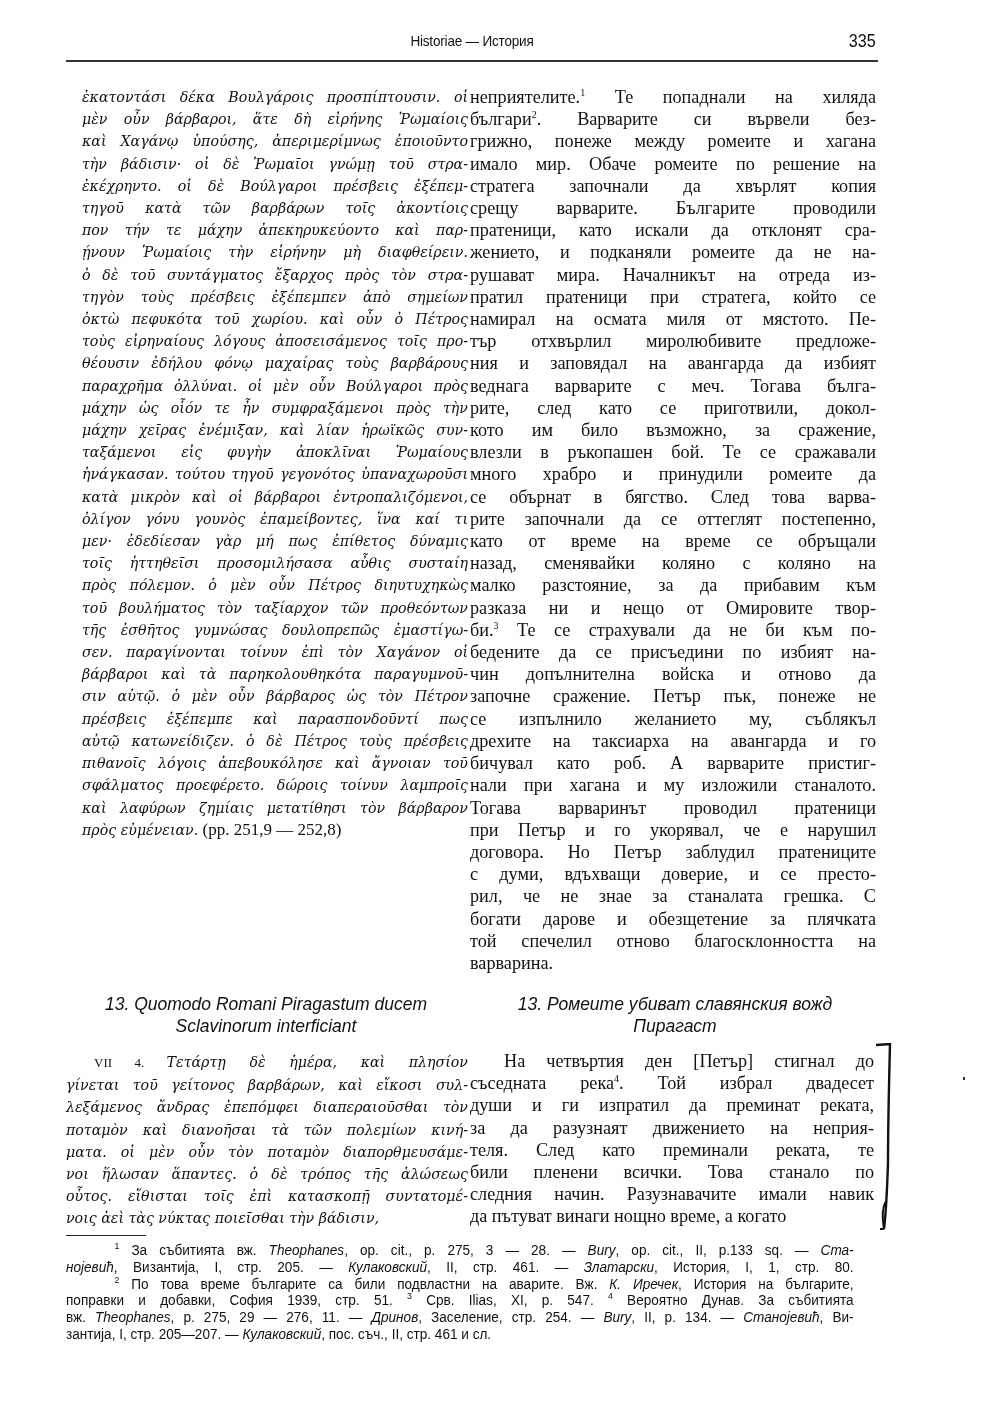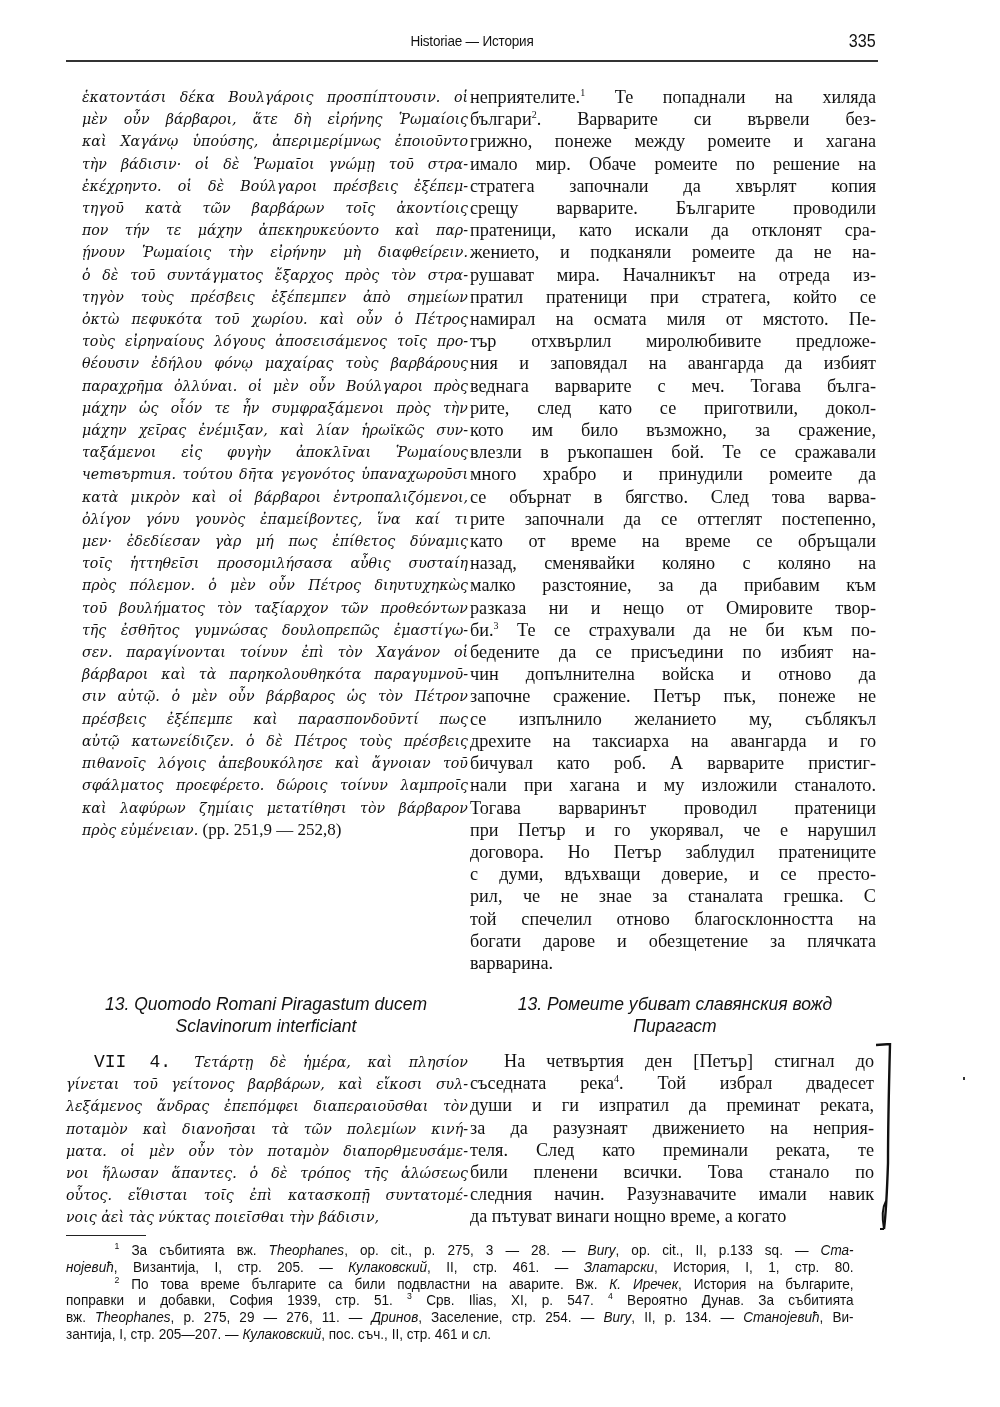--- a/index.html
+++ b/index.html
@@ -22,21 +22,21 @@
   .line.last { text-align-last: left; }
 
   sup { font-size: 10px; line-height: 0; vertical-align: 7px; }
 
   .section-heading { position: absolute; font-family: Liberation Sans, sans-serif; font-style: italic; font-size: 17.5px; line-height: 22px; text-align: center; }
   .heading-left { left: 66px; top: 993px; width: 400px; }
   .heading-right { left: 470px; top: 993px; width: 410px; }
 
   .col-left-bottom { left: 66px; top: 1051px; width: 402px; }
   .col-right-bottom { left: 470px; top: 1050px; width: 404px; }
-  .vii { font-style: normal; font-family: Liberation Mono, monospace; font-size: 18px; }
+  .vii { font-style: normal; font-family: Liberation Serif, serif; font-size: 13px; }
 
   .bracket { position: absolute; left: 876px; top: 1043px; width: 18px; height: 188px; }
   .stray-dot { position: absolute; left: 963px; top: 1077px; width: 2px; height: 3px; background: #333; }
 
   .footnote-rule { position: absolute; left: 66px; top: 1235px; width: 80px; border-top: 1px solid #222; }
   .footnotes { position: absolute; left: 66px; top: 1242px; width: 812px; font-family: "Liberation Sans", sans-serif; font-size: 14px; line-height: 16.8px; transform: scaleX(0.97); transform-origin: left; }
   .footnotes .fn-line { display: block; white-space: nowrap; text-align: justify; text-align-last: justify; }
   .footnotes .fn-line.last { text-align-last: left; }
   .footnotes i { font-style: italic; }
   .footnotes sup { font-size: 9px; vertical-align: 6px; }
@@ -61,21 +61,21 @@
     <span class="line">ῄνουν Ῥωμαίοις τὴν εἰρήνην μὴ διαφθείρειν.</span>
     <span class="line">ὁ δὲ τοῦ συντάγματος ἔξαρχος πρὸς τὸν στρα-</span>
     <span class="line">τηγὸν τοὺς πρέσβεις ἐξέπεμπεν ἀπὸ σημείων</span>
     <span class="line">ὀκτὼ πεφυκότα τοῦ χωρίου. καὶ οὖν ὁ Πέτρος</span>
     <span class="line">τοὺς εἰρηναίους λόγους ἀποσεισάμενος τοῖς προ-</span>
     <span class="line">θέουσιν ἐδήλου φόνῳ μαχαίρας τοὺς βαρβάρους</span>
     <span class="line">παραχρῆμα ὀλλύναι. οἱ μὲν οὖν Βούλγαροι πρὸς</span>
     <span class="line">μάχην ὡς οἷόν τε ἦν συμφραξάμενοι πρὸς τὴν</span>
     <span class="line">μάχην χεῖρας ἐνέμιξαν, καὶ λίαν ἡρωϊκῶς συν-</span>
     <span class="line">ταξάμενοι εἰς φυγὴν ἀποκλῖναι Ῥωμαίους</span>
-    <span class="line">четвъртия. τούτου δῆτα γεγονότος ὑπαναχωροῦσι</span>
+    <span class="line">ἠνάγκασαν. τούτου τηγοῦ γεγονότος ὑπαναχωροῦσι</span>
     <span class="line">κατὰ μικρὸν καὶ οἱ βάρβαροι ἐντροπαλιζόμενοι,</span>
     <span class="line">ὀλίγον γόνυ γουνὸς ἐπαμείβοντες, ἵνα καί τι</span>
     <span class="line">μεν· ἐδεδίεσαν γὰρ μή πως ἐπίθετος δύναμις</span>
     <span class="line">τοῖς ἡττηθεῖσι προσομιλήσασα αὖθις συσταίη</span>
     <span class="line">πρὸς πόλεμον. ὁ μὲν οὖν Πέτρος διηυτυχηκὼς</span>
     <span class="line">τοῦ βουλήματος τὸν ταξίαρχον τῶν προθεόντων</span>
     <span class="line">τῆς ἐσθῆτος γυμνώσας δουλοπρεπῶς ἐμαστίγω-</span>
     <span class="line">σεν. παραγίνονται τοίνυν ἐπὶ τὸν Χαγάνον οἱ</span>
     <span class="line">βάρβαροι καὶ τὰ παρηκολουθηκότα παραγυμνοῦ-</span>
     <span class="line">σιν αὐτῷ. ὁ μὲν οὖν βάρβαρος ὡς τὸν Πέτρον</span>
@@ -117,22 +117,22 @@
     <span class="line">започне сражение. Петър пък, понеже не</span>
     <span class="line">се изпълнило желанието му, съблякъл</span>
     <span class="line">дрехите на таксиарха на авангарда и го</span>
     <span class="line">бичувал като роб. А варварите пристиг-</span>
     <span class="line">нали при хагана и му изложили станалото.</span>
     <span class="line">Тогава варваринът проводил пратеници</span>
     <span class="line">при Петър и го укорявал, че е нарушил</span>
     <span class="line">договора. Но Петър заблудил пратениците</span>
     <span class="line">с думи, вдъхващи доверие, и се престо-</span>
     <span class="line">рил, че не знае за станалата грешка. С</span>
+    <span class="line">богати дарове и обезщетение за плячката</span>
     <span class="line">той спечелил отново благосклонността на</span>
-    <span class="line">богати дарове и обезщетение за плячката</span>
     <span class="line last">варварина.</span>
   </div>
 
 <div class="section-heading heading-left">
   <div>13. Quomodo Romani Piragastum ducem</div>
   <div>Sclavinorum interficiant</div>
 </div>
 <div class="section-heading heading-right">
   <div>13. Ромеите убиват славянския вожд</div>
   <div>Пирагаст</div>

